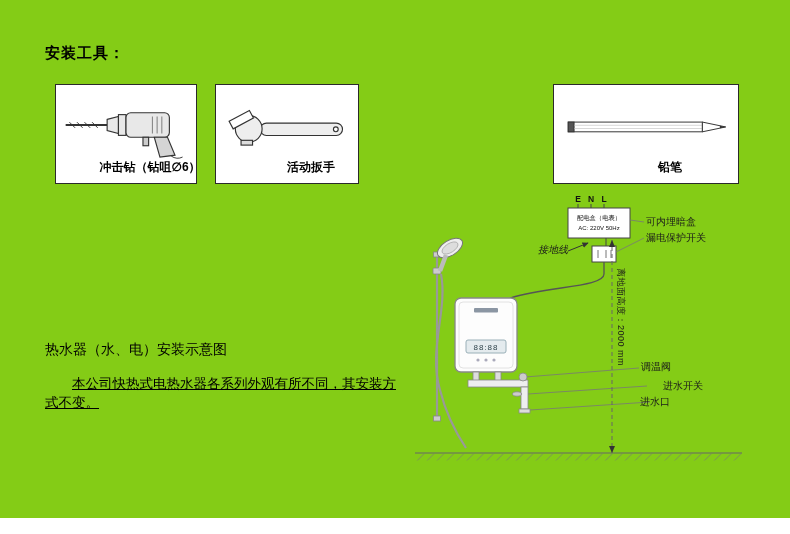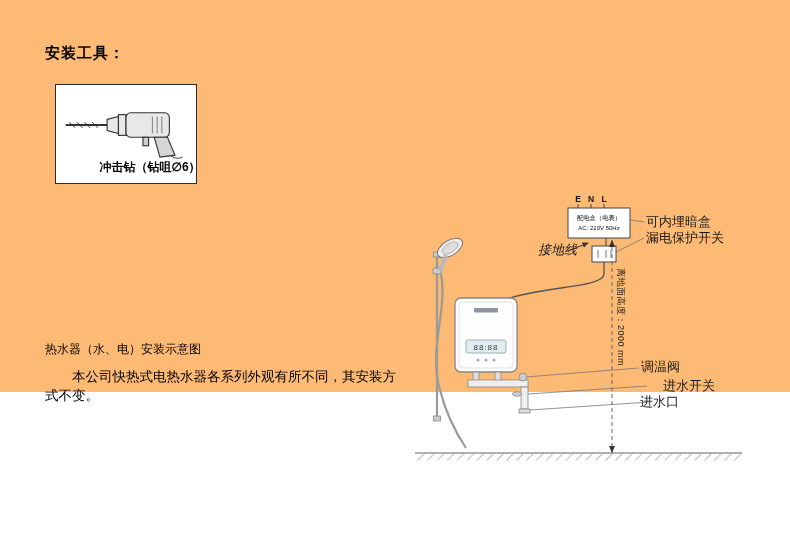--- a/index.html
+++ b/index.html
@@ -1,32 +1,32 @@
 <!DOCTYPE html>
 <html><head>
 <meta charset="utf-8">
 <style>
   * { margin:0; padding:0; box-sizing:border-box; }
   html,body { width:790px; height:534px; background:#ffffff; font-family:"Liberation Sans", sans-serif; color:#000; overflow:hidden; }
-  .page { position:relative; width:790px; height:392px; background:#fdba74; }
+  .page { position:relative; width:790px; height:518px; background:#84cc16; }
 
   .tools-title { position:absolute; left:45px; top:44px; font-size:15px; font-weight:bold; letter-spacing:1px; }
 
   .tool-box { position:absolute; top:84px; height:100px; border:1px solid #2a2a2a; background:#fff;
               display:flex; flex-direction:column; align-items:center; justify-content:flex-end;padding-left:48px; }
   .tool-img { position:absolute; top:4px; left:0; right:0; height:72px; display:flex; align-items:center; justify-content:center; }
   .tool-label { font-size:12px; font-weight:bold; padding-bottom:7px; white-space:nowrap; }
 
   .instructions { position:absolute; left:45px; top:341px; width:364px; }
-  .instructions .heading { font-size:12px; margin-bottom:9px; }
-  .instructions p { font-size:13.5px; line-height:19px; text-indent:2em; }
+  .instructions .heading { font-size:14px; margin-bottom:15px; }
+  .instructions p { font-size:13.5px; line-height:19px; text-indent:2em;text-decoration:underline; }
 
   .diagram { position:absolute; left:410px; top:190px; width:350px; height:305px; }
   .diagram svg.main { position:absolute; left:0; top:0; }
-  .dlabel { position:absolute; font-size:13px; color:#1a1a1a; white-space:nowrap; line-height:10px; }
+  .dlabel { position:absolute; font-size:10px; color:#1a1a1a; white-space:nowrap; line-height:10px; }
   .dlabel.rot { transform:rotate(90deg); transform-origin:0 0; font-size:9px; letter-spacing:0.5px; }
 </style>
 </head>
 <body>
 
 <div class="page">
 
   <div class="tools-title">安装工具：</div>
 
   <div class="tool-box" style="left:55px;width:142px;">
@@ -41,22 +41,50 @@
           <path d="M98,27 v18 M103,27 v18 M108,27 v18" stroke="#777" stroke-width="1" fill="none"></path>
           <rect x="88" y="49" width="6" height="9" fill="#ccc"></rect>
           <polygon points="100,49 114,49 122,68 106,70" fill="#d5d5d5"></polygon>
           <path d="M118,69 q6,4 12,1" fill="none" stroke-width="1"></path>
         </g>
       </svg>
     </div>
     <div class="tool-label">冲击钻（钻咀∅6）</div>
   </div>
 
+  <div class="tool-box" style="left:215px;width:144px;">
+    <div class="tool-img">
+      <svg width="134" height="70" viewBox="0 0 140 72">
+        <g stroke="#333" stroke-width="1.2" fill="#eee">
+          <rect x="42" y="34" width="86" height="13" rx="6.5"></rect>
+          <circle cx="30" cy="40" r="14"></circle>
+          <rect x="10" y="26" width="24" height="9" fill="#fff" transform="rotate(-28 22 30)"></rect>
+          <rect x="22" y="52" width="12" height="5" fill="#ddd"></rect>
+          <circle cx="121" cy="40.5" r="2.5" fill="#fff"></circle>
+        </g>
+      </svg>
+    </div>
+    <div class="tool-label">活动扳手</div>
+  </div>
 
 
+  <div class="tool-box" style="left:553px;width:186px;">
+    <div class="tool-img">
+      <svg width="176" height="70" viewBox="0 0 180 72">
+        <g stroke="#333" stroke-width="1" fill="#fff">
+          <rect x="10" y="33" width="138" height="10"></rect>
+          <rect x="10" y="33" width="6" height="10" fill="#555"></rect>
+          <path d="M16,36.3 h132 M16,39.6 h132" stroke="#bbb" stroke-width="0.6" fill="none"></path>
+          <polygon points="148,33 172,38 148,43"></polygon>
+          <polygon points="166,36.7 172,38 166,39.3" fill="#333" stroke="none"></polygon>
+        </g>
+      </svg>
+    </div>
+    <div class="tool-label">铅笔</div>
+  </div>
 
   <div class="instructions">
     <div class="heading">热水器（水、电）安装示意图</div>
     <p>本公司快热式电热水器各系列外观有所不同，其安装方式不变。</p>
   </div>
 
   <div class="diagram">
     <svg class="main" width="350" height="305" viewBox="0 0 350 305">
       <defs>
         <pattern id="hatch" width="7" height="7" patternUnits="userSpaceOnUse" patternTransform="rotate(45)">

